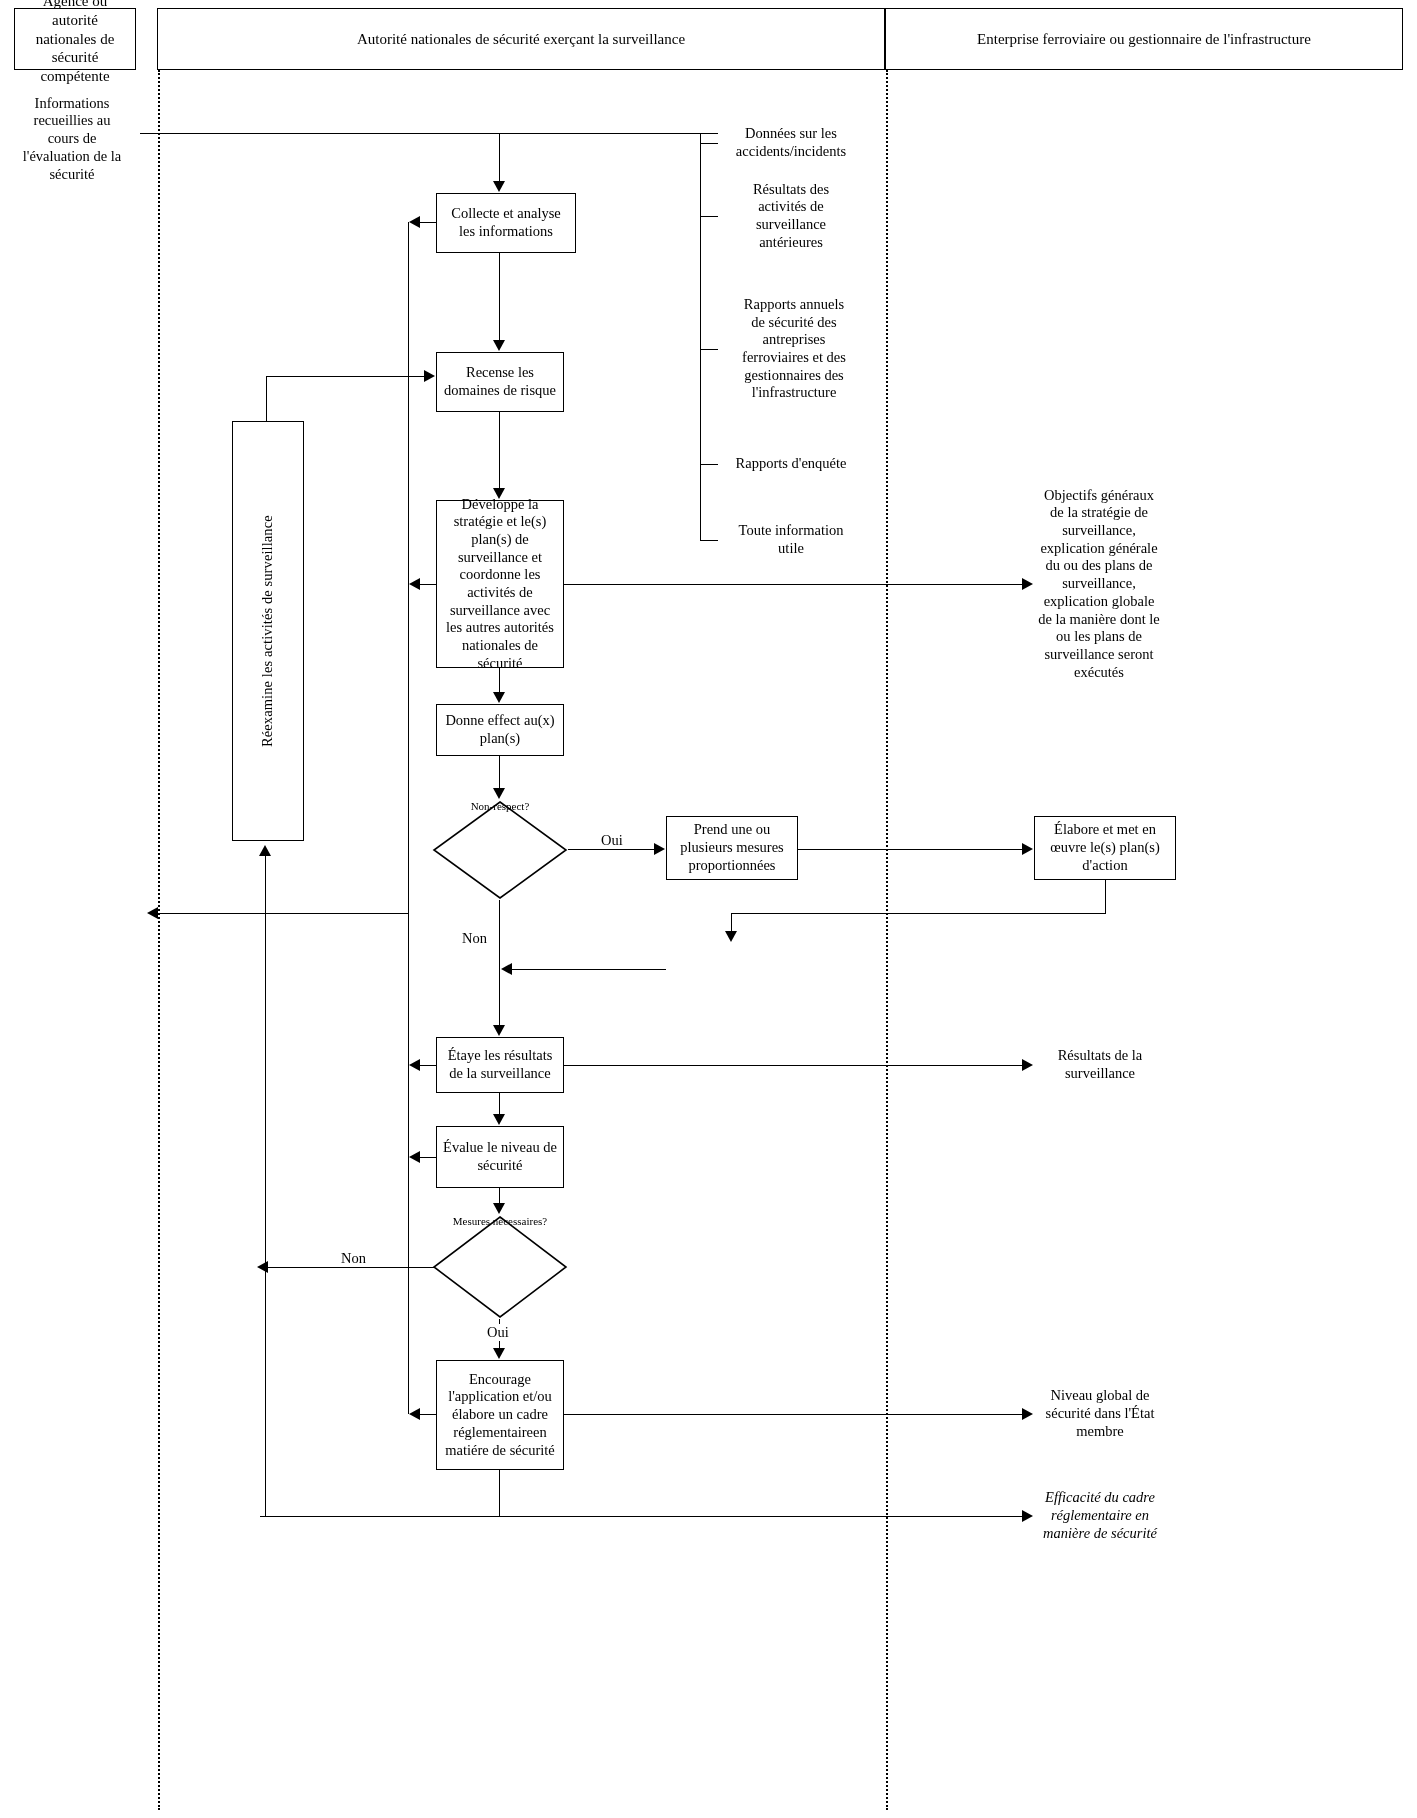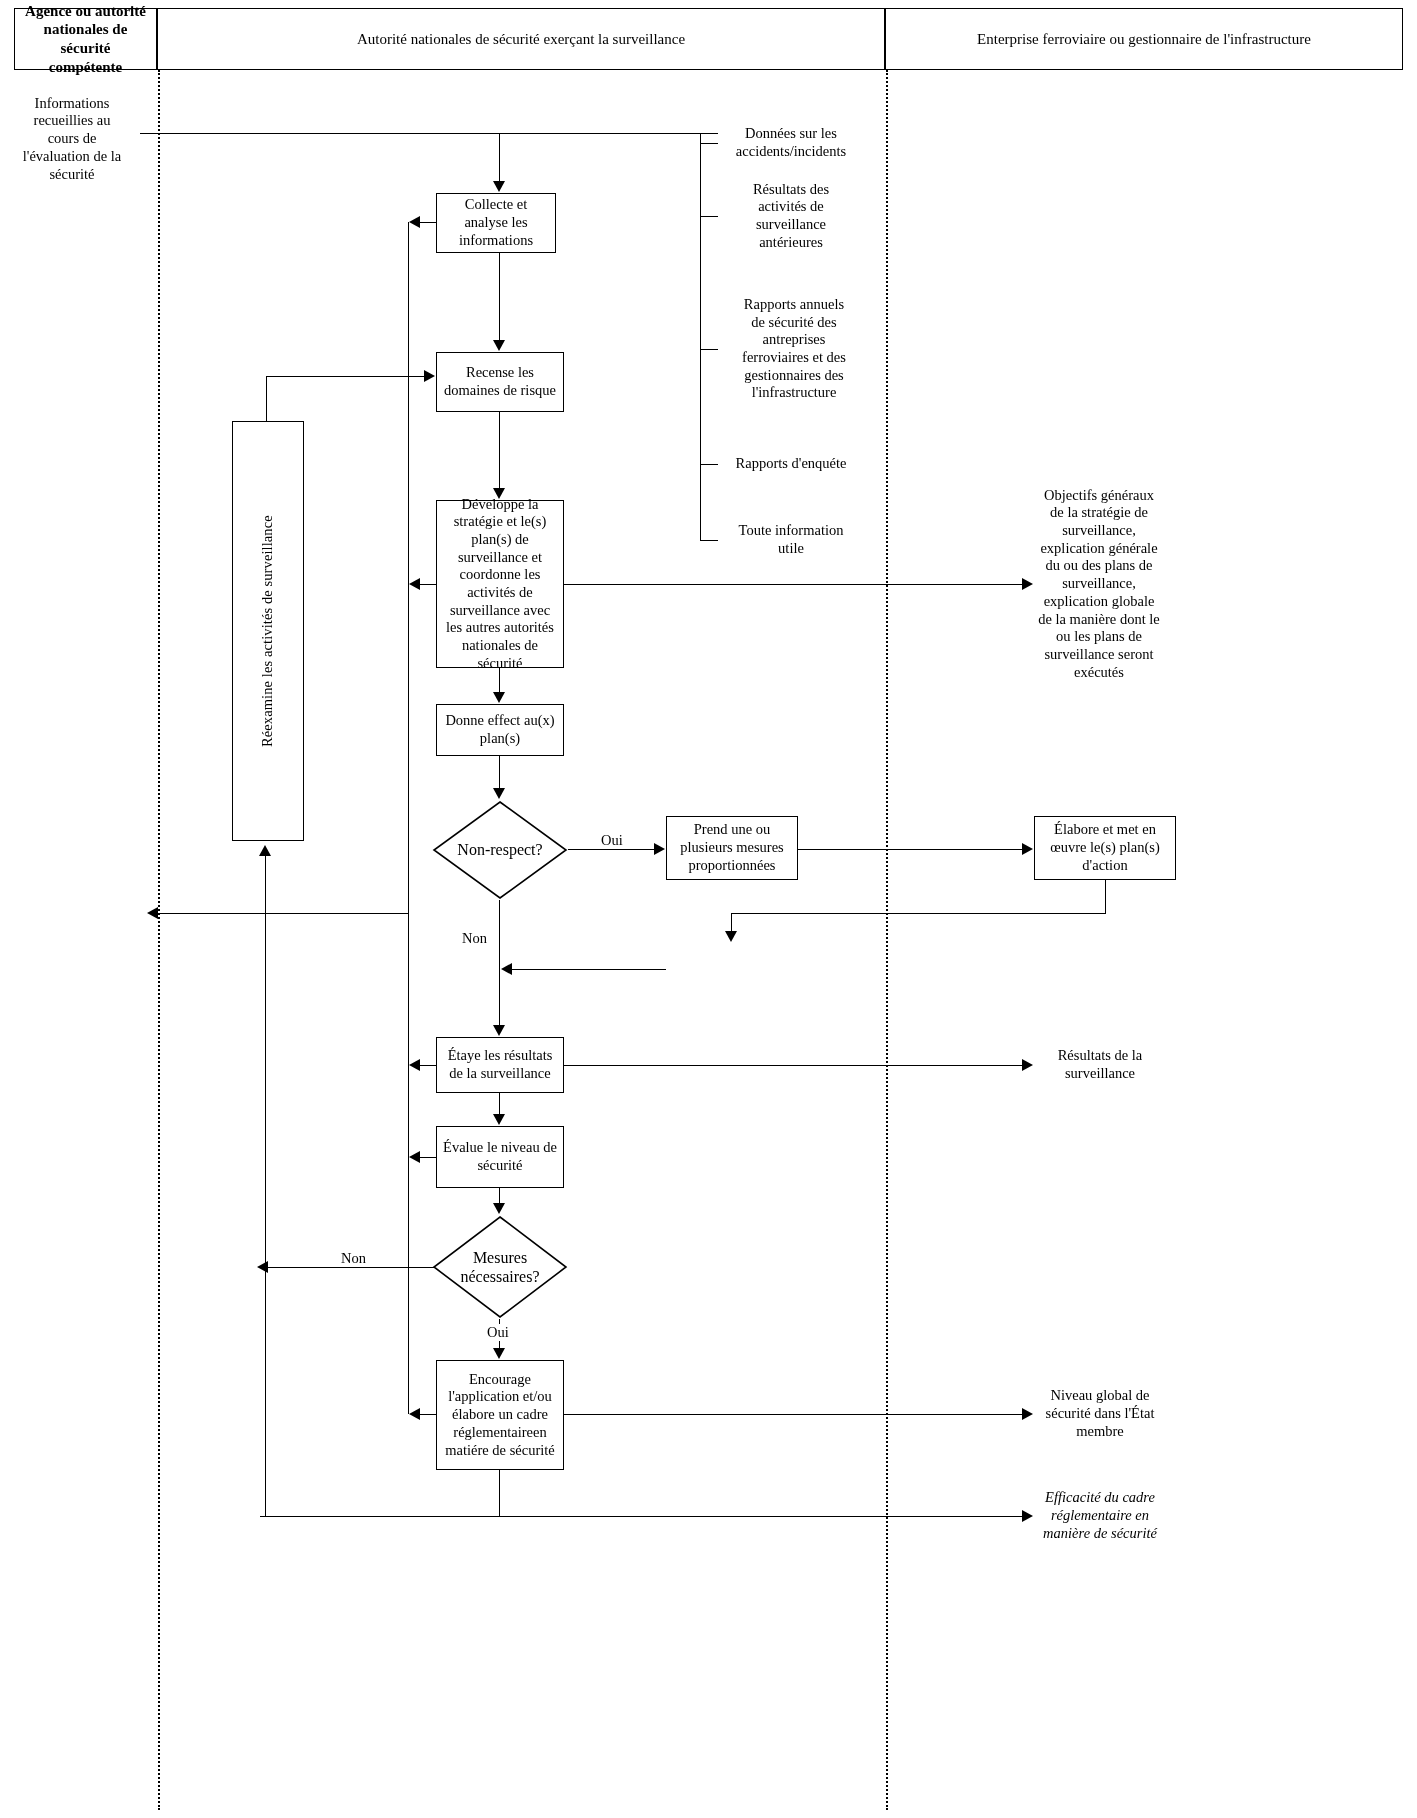--- a/index.html
+++ b/index.html
@@ -38,22 +38,22 @@
     display:flex;align-items:center;justify-content:center;text-align:center;
     font-size:14.5px;line-height:1.22;
     padding:3px 4px;
   }
   .data-shape svg{position:absolute;inset:0;width:100%;height:100%;overflow:visible;}
 
   
   .decision{position:absolute;z-index:5;}
   .decision svg{position:absolute;inset:0;width:100%;height:100%;}
   .decision .dlabel{
-    position:absolute;inset:0;display:flex;align-items:center;justify-content:center;
-    text-align:center;font-size:16px;line-height:1.2;
+    position:absolute;inset:0;display:flex;align-items:flex-start;justify-content:center;
+    text-align:center;font-size:11px;line-height:1.2;
   }
 
   
   .hline{position:absolute;height:0;border-top:1.7px solid #000;z-index:2;}
   .vline{position:absolute;width:0;border-left:1.7px solid #000;z-index:2;}
 
   .arrow{position:absolute;width:0;height:0;z-index:3;}
   .arrow.down{border-left:6.5px solid transparent;border-right:6.5px solid transparent;border-top:11px solid #000;}
   .arrow.up{border-left:6.5px solid transparent;border-right:6.5px solid transparent;border-bottom:11px solid #000;}
   .arrow.left{border-top:6.5px solid transparent;border-bottom:6.5px solid transparent;border-right:11px solid #000;}
@@ -61,21 +61,21 @@
 
   .edge-label{
     position:absolute;font-size:14.5px;background:#fff;padding:0 3px;z-index:4;white-space:nowrap;
   }
 </style>
 </head>
 <body>
 
 <div id="canvas">
 
-  <div class="lane-header" style="left:14px;top:8px;width:143px;height:62px;font-weight:bold;">
+  <div class="lane-header" style="left:14px;top:8px;width:122px;height:62px;">
     <span>Agence ou autorité nationales de sécurité compétente</span>
   </div>
   <div class="lane-header" style="left:157px;top:8px;width:728px;height:62px;">
     <span>Autorité nationales de sécurité exerçant la surveillance</span>
   </div>
   <div class="lane-header" style="left:885px;top:8px;width:518px;height:62px;">
     <span>Enterprise ferroviaire ou gestionnaire de l'infrastructure</span>
   </div>
 
   <div class="lane-divider" style="left:158px;top:70px;height:1740px;"></div>
@@ -84,21 +84,21 @@
   <div class="data-shape" style="left:16px;top:97px;width:124px;height:84px;">
     <svg viewBox="0 0 124 84" preserveAspectRatio="none">
       <polygon points="2,2 108,2 122,42 108,82 2,82" fill="#fff" stroke="#000" stroke-width="2.2"></polygon>
     </svg>
     <div class="body" style="padding-right:16px;">
       <span>Informations recueillies au cours de l'évaluation de la sécurité</span>
     </div>
   </div>
 
 
-  <div class="proc" style="left:436px;top:193px;width:120px;height:60px;">
+  <div class="proc" style="left:436px;top:193px;width:140px;height:60px;">
     <span>Collecte et analyse les informations</span>
   </div>
 
   <div class="proc" style="left:436px;top:352px;width:128px;height:60px;">
     <span>Recense les domaines de risque</span>
   </div>
 
   <div class="proc" style="left:436px;top:500px;width:128px;height:168px;">
     <span>Développe la stratégie et le(s) plan(s) de surveillance et coordonne les activités de surveillance avec les autres autorités nationales de sécurité</span>
   </div>

